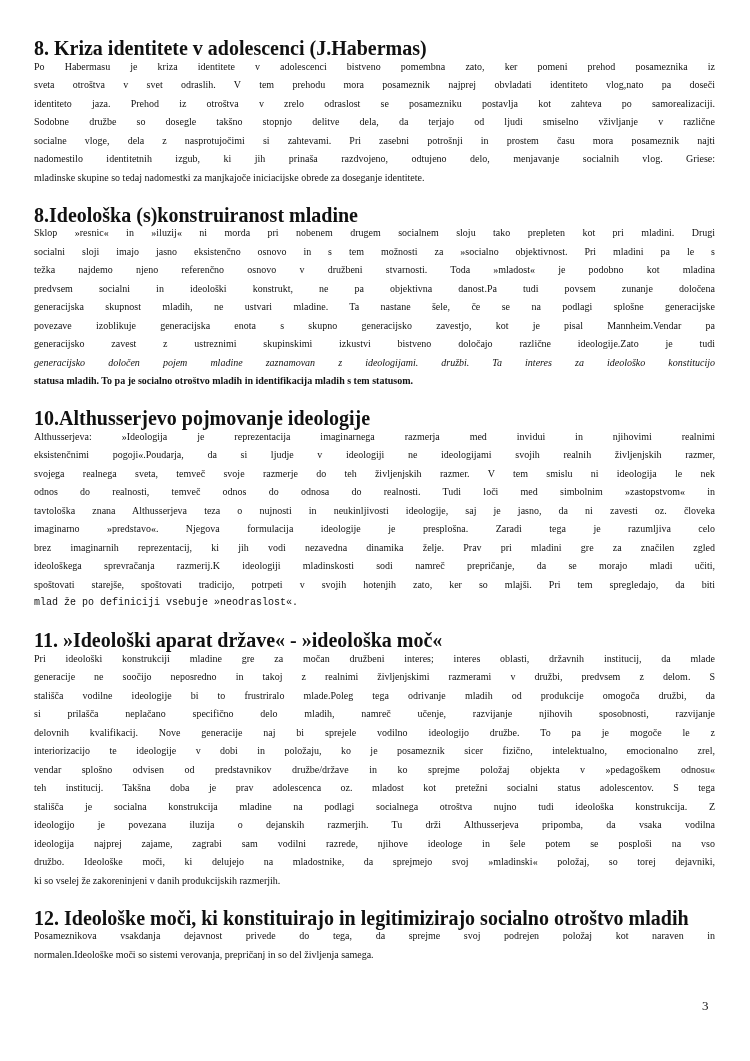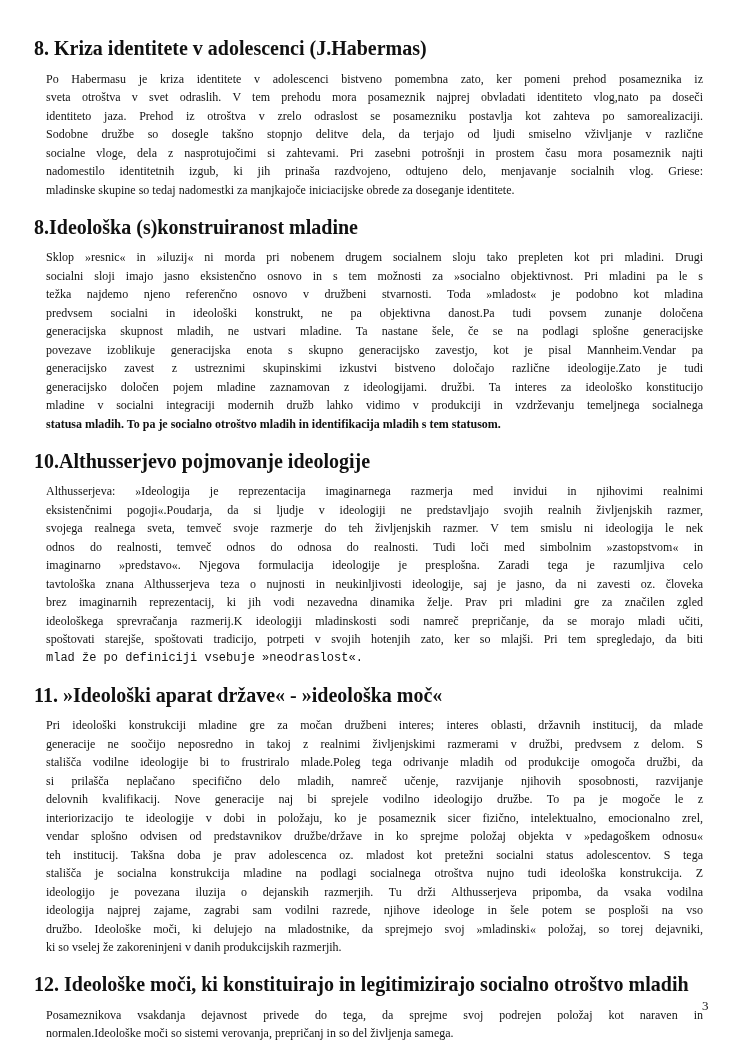--- a/index.html
+++ b/index.html
@@ -1,21 +1,21 @@
 <!DOCTYPE html>
 <html><head>
 <meta charset="utf-8">
 <style>
   html, body { margin: 0; padding: 0; background: #ffffff; }
   body { width: 750px; height: 1061px; position: relative; overflow: hidden;
          font-family: "Liberation Serif", "DejaVu Serif", serif; color: #111111; }
   .page { position: absolute; left: 34px; top: 39px; width: 681px; }
   .section { margin: 0 0 18.5px 0; }
   .heading { font-weight: bold; font-size: 20px; line-height: 18.5px; margin: 0; white-space: nowrap; }
-  .para { font-size: 12px; line-height: 18.5px; margin: 12px; }
+  .para { font-size: 10px; line-height: 18.5px; margin: 0; }
   .line { display: block; text-align: justify; text-align-last: justify; white-space: nowrap; height: 18.5px; }
   .line.last { text-align-last: left; }
   .pagenum { position: absolute; left: 702px; top: 998px; font-size: 13px; }
 </style>
 </head>
 <body>
 
 <div class="page">
 
   <div class="section">
@@ -34,35 +34,34 @@
   <div class="section">
     <h2 class="heading">8.Ideološka (s)konstruiranost mladine</h2>
     <div class="para">
       <span class="line" style="white-space: nowrap; display: block; word-spacing: 3.375px;">Sklop »resnic« in »iluzij« ni morda pri nobenem drugem socialnem sloju tako prepleten kot pri mladini. Drugi</span>
       <span class="line" style="white-space: nowrap; display: block; word-spacing: 3.70588px;">socialni sloji imajo jasno eksistenčno osnovo in s tem možnosti za »socialno objektivnost. Pri mladini pa le s</span>
       <span class="line" style="white-space: nowrap; display: block; word-spacing: 7.46154px;">težka najdemo njeno referenčno osnovo v družbeni stvarnosti. Toda »mladost« je podobno kot mladina</span>
       <span class="line" style="white-space: nowrap; display: block; word-spacing: 9.66667px;">predvsem socialni in ideološki konstrukt, ne pa objektivna danost.Pa tudi povsem zunanje določena</span>
       <span class="line" style="white-space: nowrap; display: block; word-spacing: 6.42857px;">generacijska skupnost mladih, ne ustvari mladine. Ta nastane šele, če se na podlagi splošne generacijske</span>
       <span class="line" style="white-space: nowrap; display: block; word-spacing: 7.08333px;">povezave izoblikuje generacijska enota s skupno generacijsko zavestjo, kot je pisal Mannheim.Vendar pa</span>
       <span class="line" style="white-space: nowrap; display: block; word-spacing: 8.54545px;">generacijsko zavest z ustreznimi skupinskimi izkustvi bistveno določajo različne ideologije.Zato je tudi</span>
-      <span class="line" style="white-space: nowrap; display: block; word-spacing: 5.16667px;">generacijsko določen pojem mladine zaznamovan z ideologijami. družbi. Ta interes za ideološko konstitucijo</span>
-      <span class="line" style="white-space: nowrap; display: block; word-spacing: 4.15385px;">mladine v socialni integraciji modernih družb lahko vidimo v produkciji in vzdrževanju temeljnega socialnega</span>
+      <span class="line" style="white-space: nowrap; display: block; word-spacing: 5.16667px; font-style: italic;">generacijsko določen pojem mladine zaznamovan z ideologijami. družbi. Ta interes za ideološko konstitucijo</span>
       <span class="line last" style="white-space: nowrap; font-weight: bold;">statusa mladih. To pa je socialno otroštvo mladih in identifikacija mladih s tem statusom.</span>
     </div>
   </div>
 
   <div class="section">
     <h2 class="heading">10.Althusserjevo pojmovanje ideologije</h2>
     <div class="para">
       <span class="line" style="white-space: nowrap; display: block; word-spacing: 10.4px;">Althusserjeva: »Ideologija je reprezentacija imaginarnega razmerja med invidui in njihovimi realnimi</span>
-      <span class="line" style="white-space: nowrap; display: block; word-spacing: 6.16667px;">eksistenčnimi pogoji«.Poudarja, da si ljudje v ideologiji ne predstavljajo svojih realnih življenjskih razmer,</span>
+      <span class="line" style="white-space: nowrap; display: block; word-spacing: 6.16667px;">eksistenčnimi pogoji«.Poudarja, da si ljudje v ideologiji ne ideologijami svojih realnih življenjskih razmer,</span>
       <span class="line" style="white-space: nowrap; display: block; word-spacing: 4.5625px;">svojega realnega sveta, temveč svoje razmerje do teh življenjskih razmer. V tem smislu ni ideologija le nek</span>
       <span class="line" style="white-space: nowrap; display: block; word-spacing: 7.57143px;">odnos do realnosti, temveč odnos do odnosa do realnosti. Tudi loči med simbolnim »zastopstvom« in</span>
+      <span class="line" style="white-space: nowrap; display: block; word-spacing: 2.875px;">tavtološka znana Althusserjeva teza o nujnosti in neukinljivosti ideologije, saj je jasno, da ni zavesti oz. človeka</span>
       <span class="line" style="white-space: nowrap; display: block; word-spacing: 9.54545px;">imaginarno »predstavo«. Njegova formulacija ideologije je presplošna. Zaradi tega je razumljiva celo</span>
-      <span class="line" style="white-space: nowrap; display: block; word-spacing: 2.875px;">tavtološka znana Althusserjeva teza o nujnosti in neukinljivosti ideologije, saj je jasno, da ni zavesti oz. človeka</span>
       <span class="line" style="white-space: nowrap; display: block; word-spacing: 4.66667px;">brez imaginarnih reprezentacij, ki jih vodi nezavedna dinamika želje. Prav pri mladini gre za značilen zgled</span>
       <span class="line" style="white-space: nowrap; display: block; word-spacing: 4.33333px;">ideološkega sprevračanja razmerij.K ideologiji mladinskosti sodi namreč prepričanje, da se morajo mladi učiti,</span>
       <span class="line" style="white-space: nowrap; display: block; word-spacing: 2.8125px;">spoštovati starejše, spoštovati tradicijo, potrpeti v svojih hotenjih zato, ker so mlajši. Pri tem spregledajo, da biti</span>
       <span class="line last" style="white-space: nowrap; font-family: Liberation Mono, monospace;">mlad že po definiciji vsebuje »neodraslost«.</span>
     </div>
   </div>
 
   <div class="section">
     <h2 class="heading">11. »Ideološki aparat države« - »ideološka moč«</h2>
     <div class="para">

